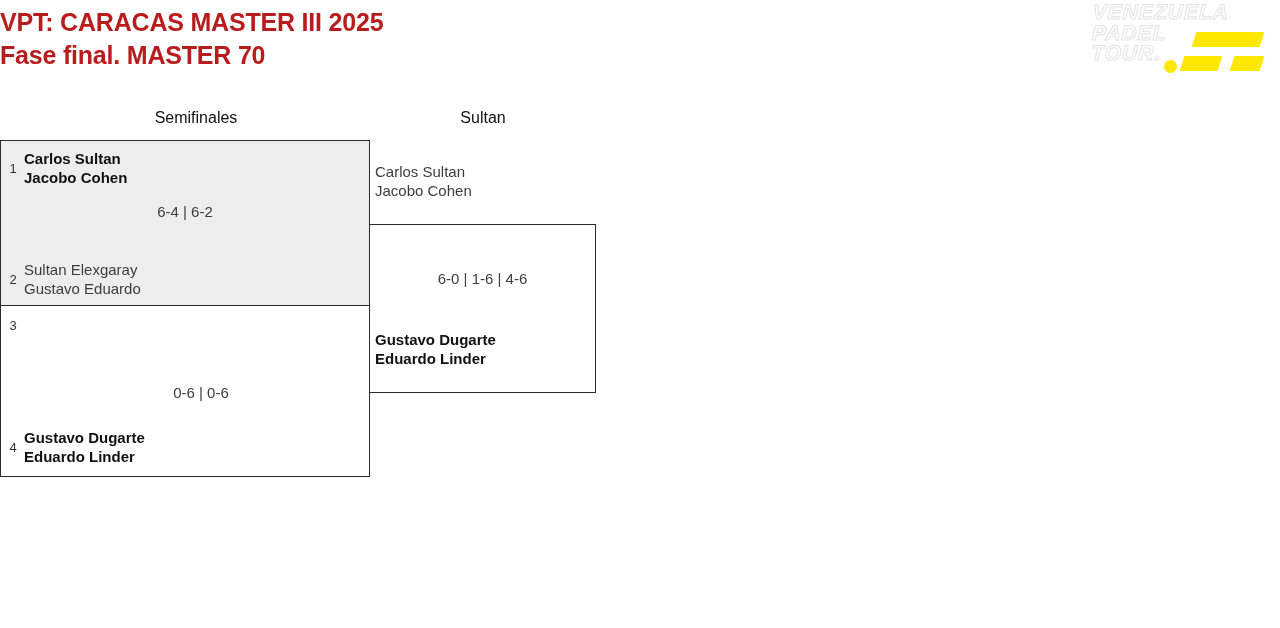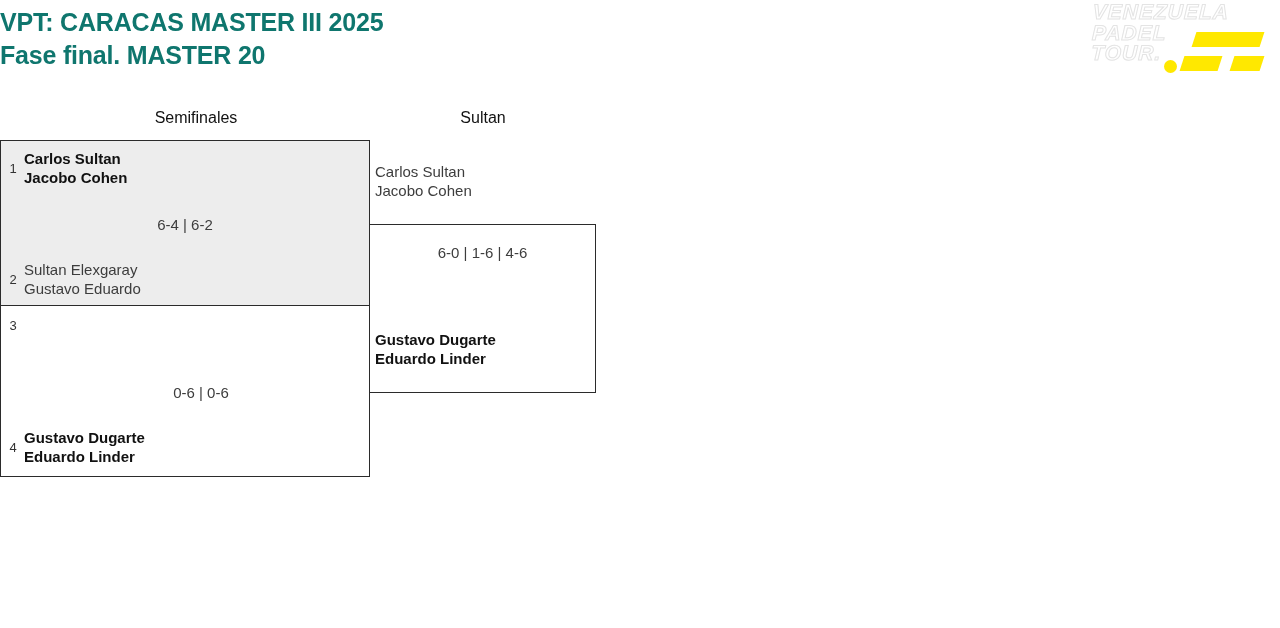--- a/index.html
+++ b/index.html
@@ -9,21 +9,21 @@
     font-family: "Liberation Sans", sans-serif;
     color: #1a1a1a;
     overflow: hidden;
   }
   .page { position: relative; width: 1280px; height: 628px; }
 
   
   .title-block {
     position: absolute; left: 0px; top: 6px;
     font-size: 25px; font-weight: bold; line-height: 1.30;
-    letter-spacing: -0.2px; color: #0f766e;
+    letter-spacing: -0.2px; color: #b91c1c;
   }
   .title-line { display: block; white-space: nowrap; }
 
   
   .logo {
     position: absolute; right: 8px; top: 2px;
     width: 180px; height: 80px;
   }
   .logo-words {
     position: absolute; left: 0; top: 0;
@@ -93,32 +93,32 @@
 
   .fin-top    { left: 375px; top: 163px; }
   .fin-bottom { left: 375px; top: 331px; }
 
   
   .score {
     position: absolute;
     font-size: 15px; color: #3d3d3d;
     text-align: center; white-space: nowrap;
   }
-  .score-sf1 { left: 0px;   top: 216px; width: 370px; }
+  .score-sf1 { left: 0px;   top: 203px; width: 370px; }
   .score-sf2 { left: 16px;   top: 384px; width: 370px; }
-  .score-fin { left: 369px; top: 244px; width: 227px; }
+  .score-fin { left: 369px; top: 270px; width: 227px; }
 </style>
 </head>
 <body>
 
 <div class="page">
 
   <div class="title-block">
     <span class="title-line">VPT: CARACAS MASTER III 2025</span>
-    <span class="title-line">Fase final. MASTER 20</span>
+    <span class="title-line">Fase final. MASTER 70</span>
   </div>
 
   <div class="logo">
     <div class="logo-words">
       <span>VENEZUELA</span>
       <span>PADEL</span>
       <span>TOUR.</span>
     </div>
     <div class="dot"></div>
     <div class="bar bar-1"></div>

